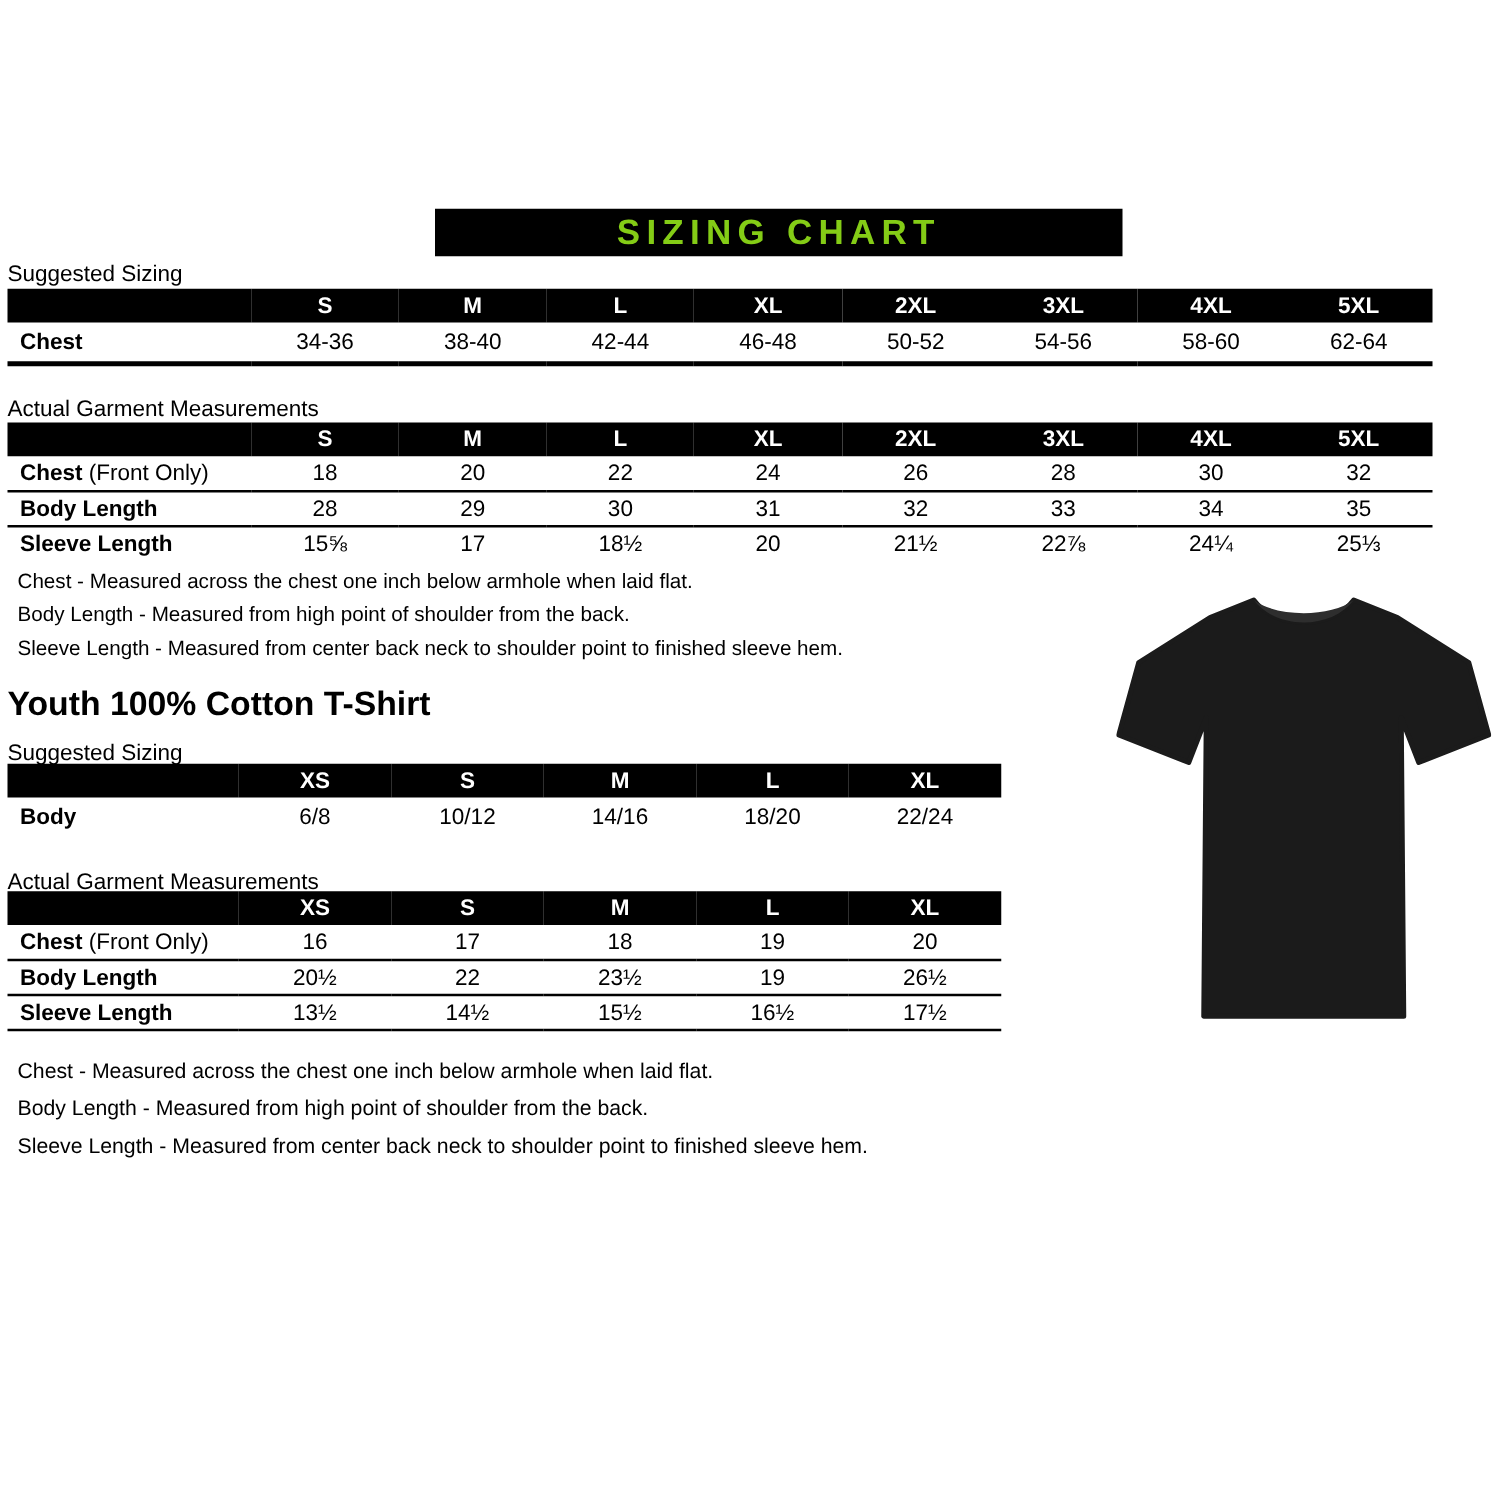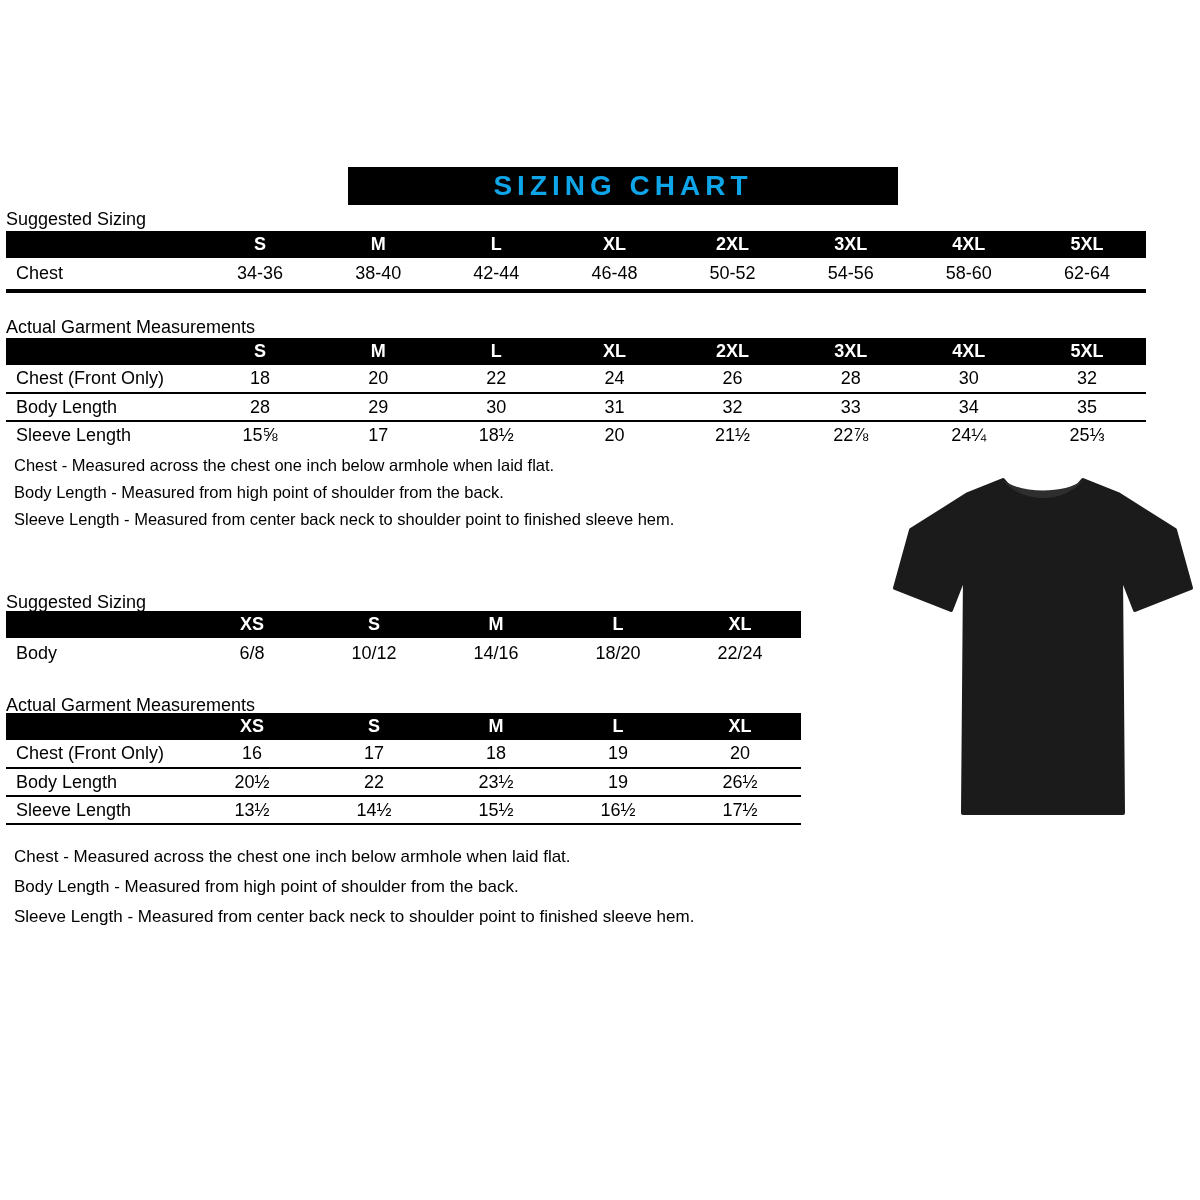--- a/index.html
+++ b/index.html
@@ -7,36 +7,36 @@
     position:relative; width:1200px; height:1200px; background:#ffffff;
     font-family:"Liberation Sans", sans-serif; color:#000; overflow:hidden;
   }
 
   .heading { position:absolute; white-space:nowrap; }
   #adult-heading { left:14px; top:164px; font-size:28px; font-weight:400; letter-spacing:0.3px; }
   #youth-heading { left:6px; top:548px; font-size:27px; font-weight:700; }
 
   .banner {
     position:absolute; left:348px; top:167px; width:550px; height:38px;
-    background:#000; color:#0ea5e9; display:flex; align-items:center; justify-content:center;
+    background:#000; color:#84cc16; display:flex; align-items:center; justify-content:center;
     font-size:28px; font-weight:700; letter-spacing:5px;
   }
 
   .section-label { position:absolute; font-size:18px; font-weight:400; white-space:nowrap; }
   #adult-suggested-label { left:6px; top:209px; }
   #adult-actual-label    { left:6px; top:317px; }
   #youth-suggested-label { left:6px; top:592px; }
   #youth-actual-label    { left:6px; top:695px; }
 
   table { border-collapse:collapse; table-layout:fixed; position:absolute; }
   th, td { padding:0; font-size:18px; text-align:center; vertical-align:middle; }
   thead tr { height:27px; }
   thead th { background:#000; color:#fff; font-weight:700; }
   tbody th.rowlabel { text-align:left; padding-left:10px; white-space:nowrap; }
-  tbody .lbl { font-weight:400; }
+  tbody .lbl { font-weight:700; }
   tbody .sfx { font-weight:400; }
 
   #t-adult-sug { left:6px; top:231px; width:1140px; }
   #t-adult-sug tbody tr { height:33px; border-bottom:4px solid #000; }
 
   #t-adult-act { left:6px; top:338px; width:1140px; }
   #t-adult-act tbody tr { height:28px; border-bottom:2px solid #000; }
   #t-adult-act tbody tr:last-child { border-bottom:none; }
 
   #t-youth-sug { left:6px; top:611px; width:795px; }
@@ -168,20 +168,21 @@
         </tr>
       </tbody>
     </table>
 
   <div class="notes" id="adult-notes">
       <div class="note">Chest - Measured across the chest one inch below armhole when laid flat.</div>
       <div class="note">Body Length - Measured from high point of shoulder from the back.</div>
       <div class="note">Sleeve Length - Measured from center back neck to shoulder point to finished sleeve hem.</div>
     </div>
 
+  <div class="heading" id="youth-heading">Youth 100% Cotton T-Shirt</div>
 
   <div class="section-label" id="youth-suggested-label">Suggested Sizing</div>
 
   <table id="t-youth-sug">
       <colgroup>
         <col style="width: 185px;">
         <col>
         <col>
         <col>
         <col>

